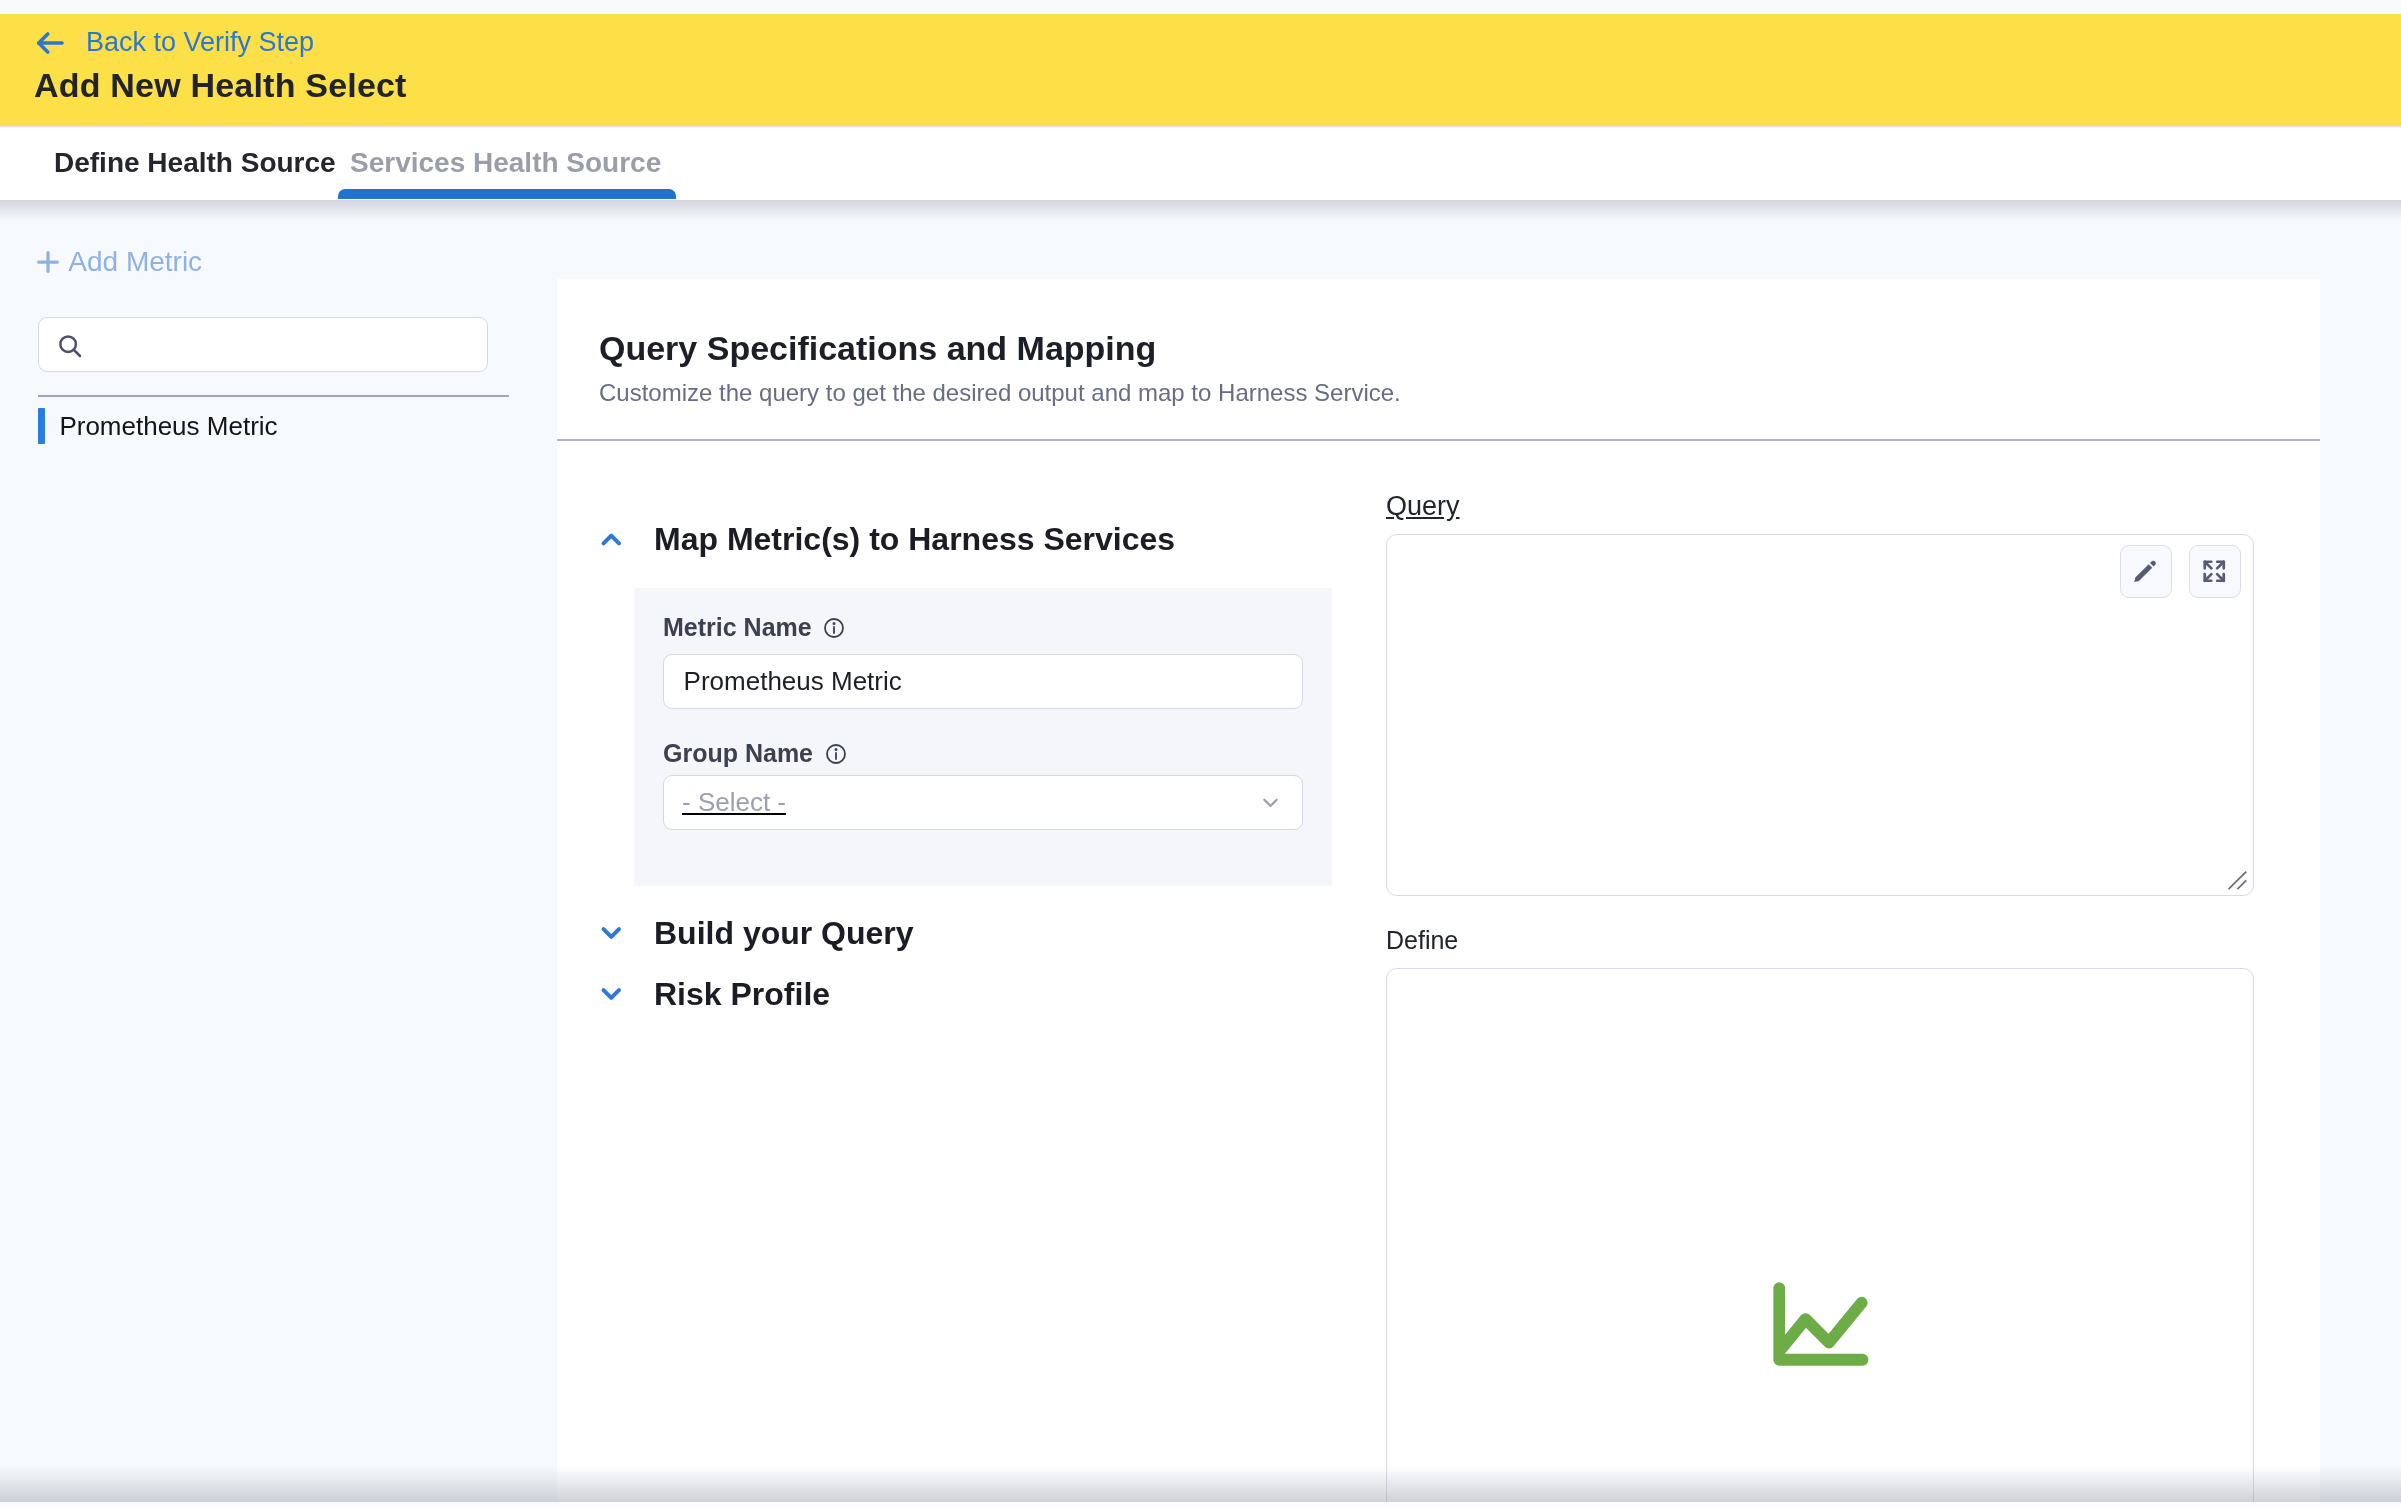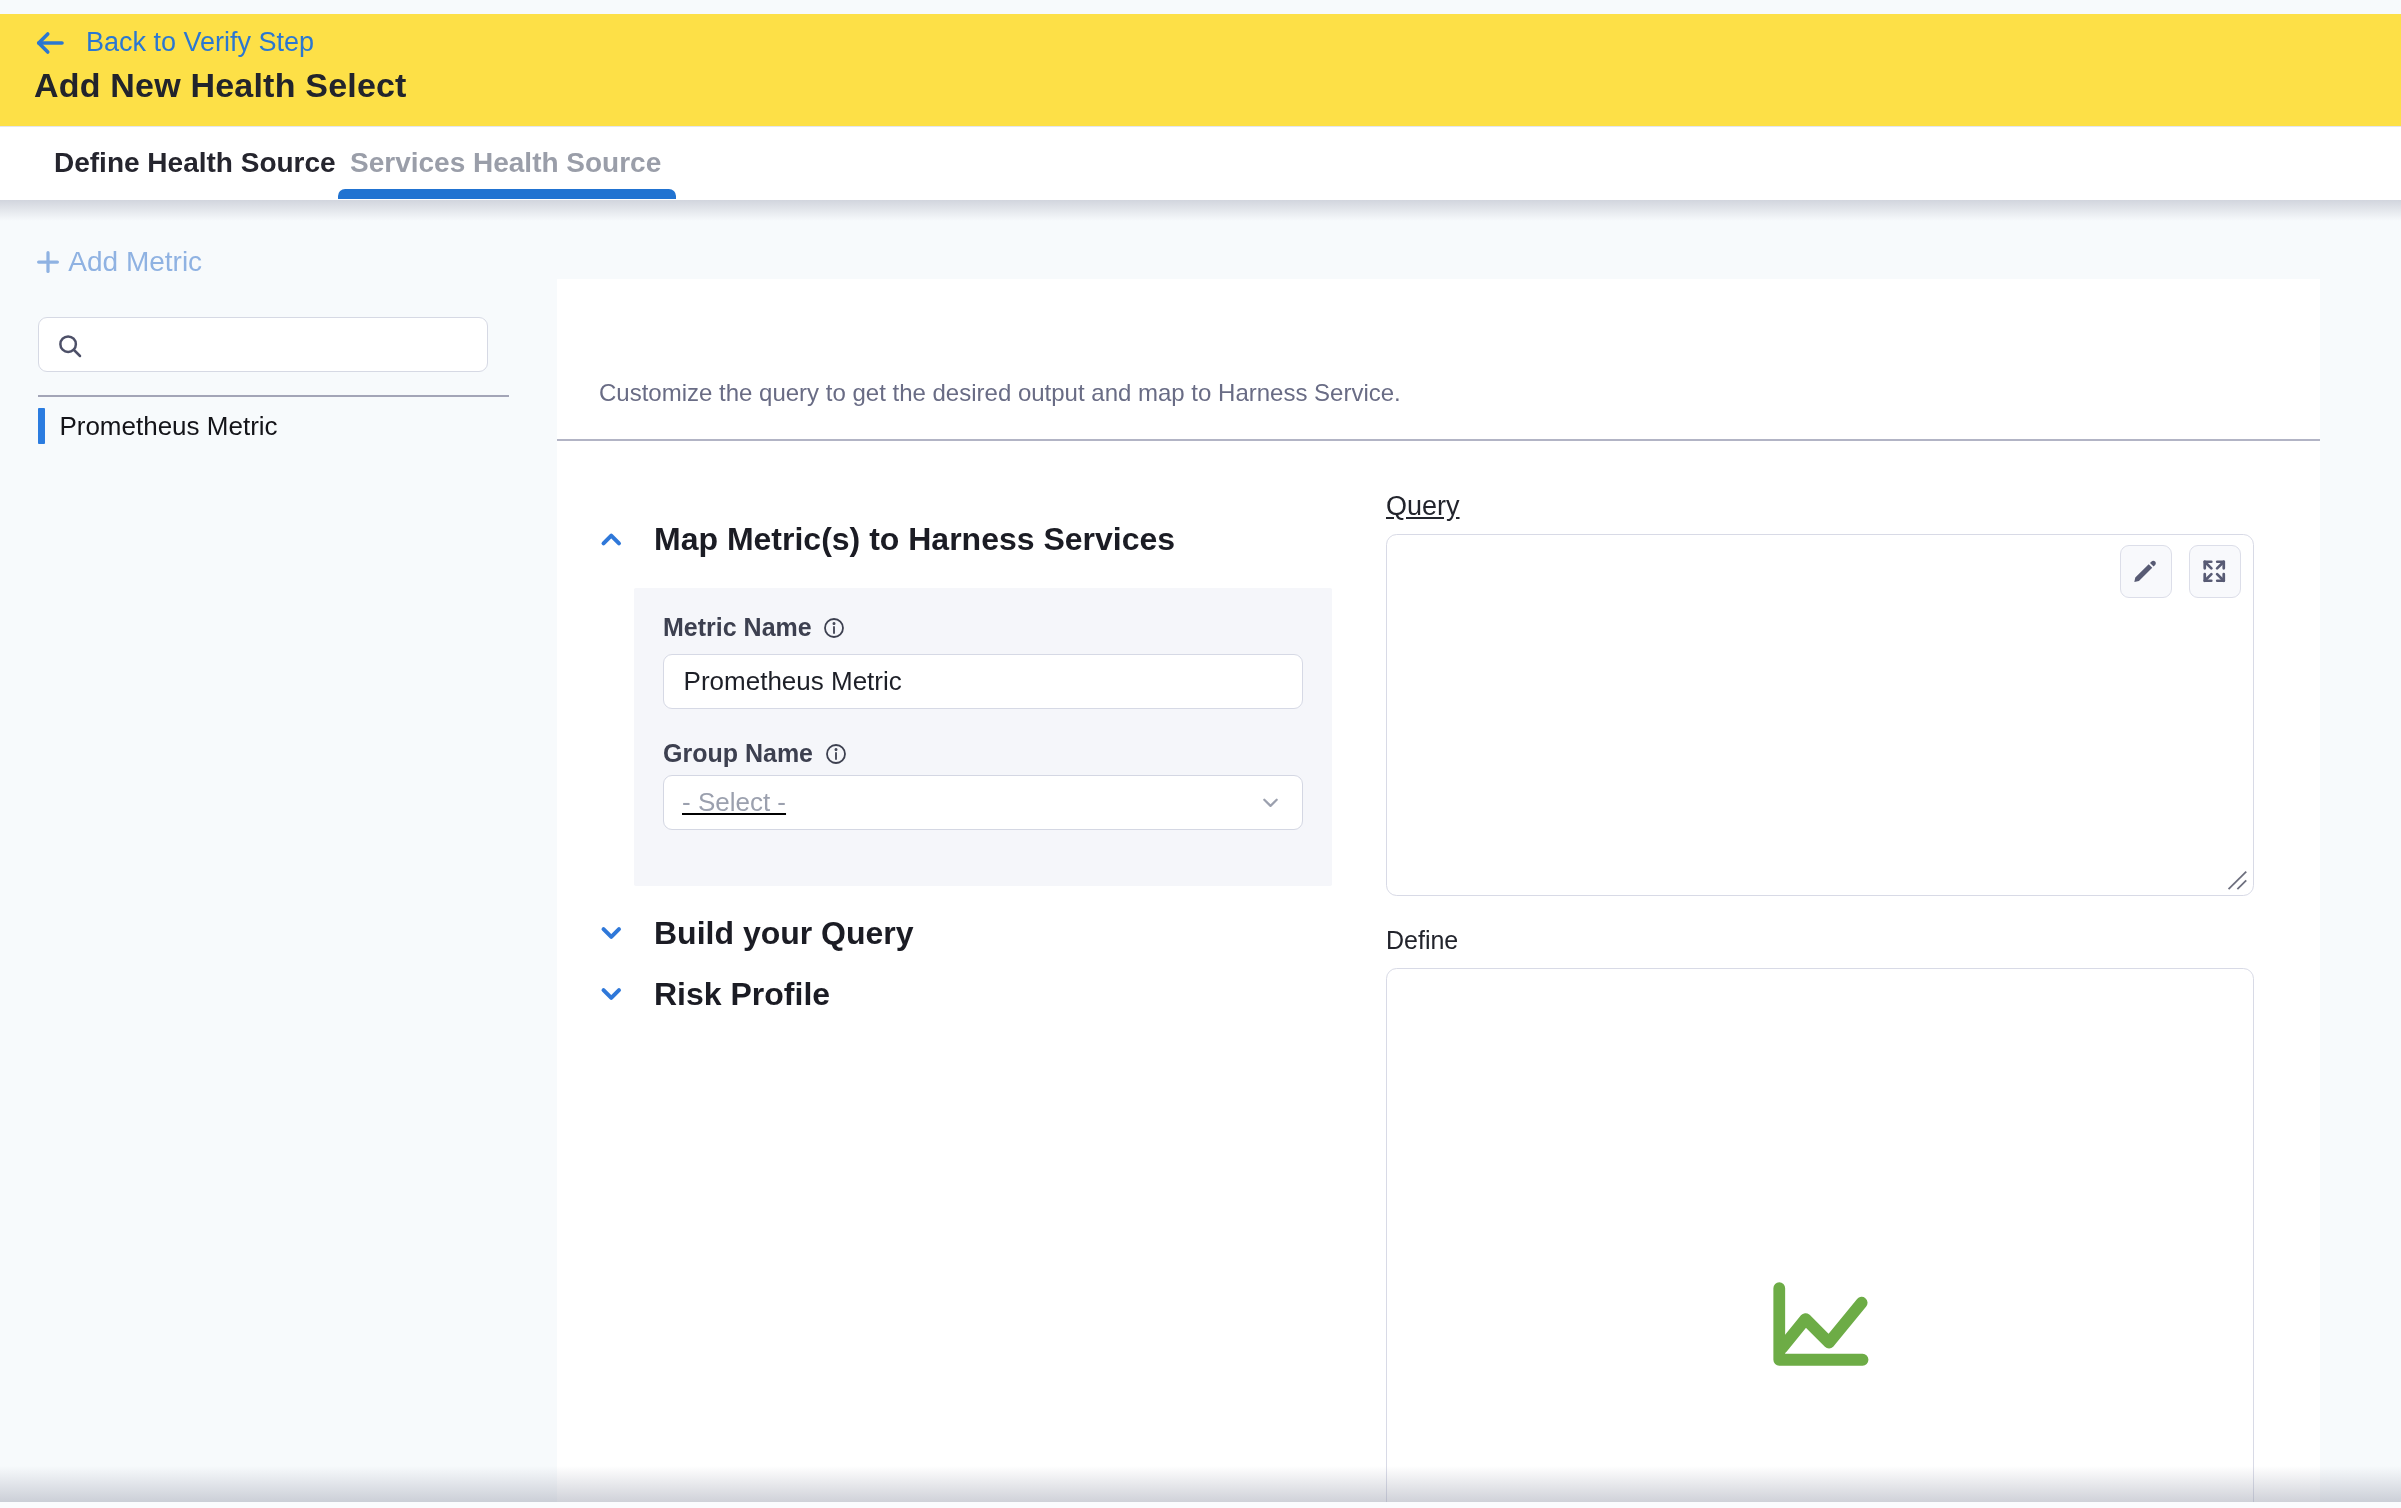--- a/index.html
+++ b/index.html
@@ -115,20 +115,21 @@
   </div>
 
   <div class="sidebar-divider"></div>
 
   <div class="metric-item">
     <div class="sel-bar"></div>
     <div class="lbl">Prometheus Metric</div>
   </div>
 
   <div class="card">
+    <div class="card-title">Query Specifications and Mapping</div>
     <div class="card-subtitle">Customize the query to get the desired output and map to Harness Service.</div>
     <div class="card-divider"></div>
 
     <div class="section-row sec-map">
       <svg class="chev" viewBox="0 0 24 24" fill="none" stroke="#2f78d9" stroke-width="3.4" stroke-linecap="round" stroke-linejoin="round">
           <path d="M5.5 15.5L12 9l6.5 6.5"></path>
         </svg>
       <span class="sec-label">Map Metric(s) to Harness Services</span>
     </div>
 

